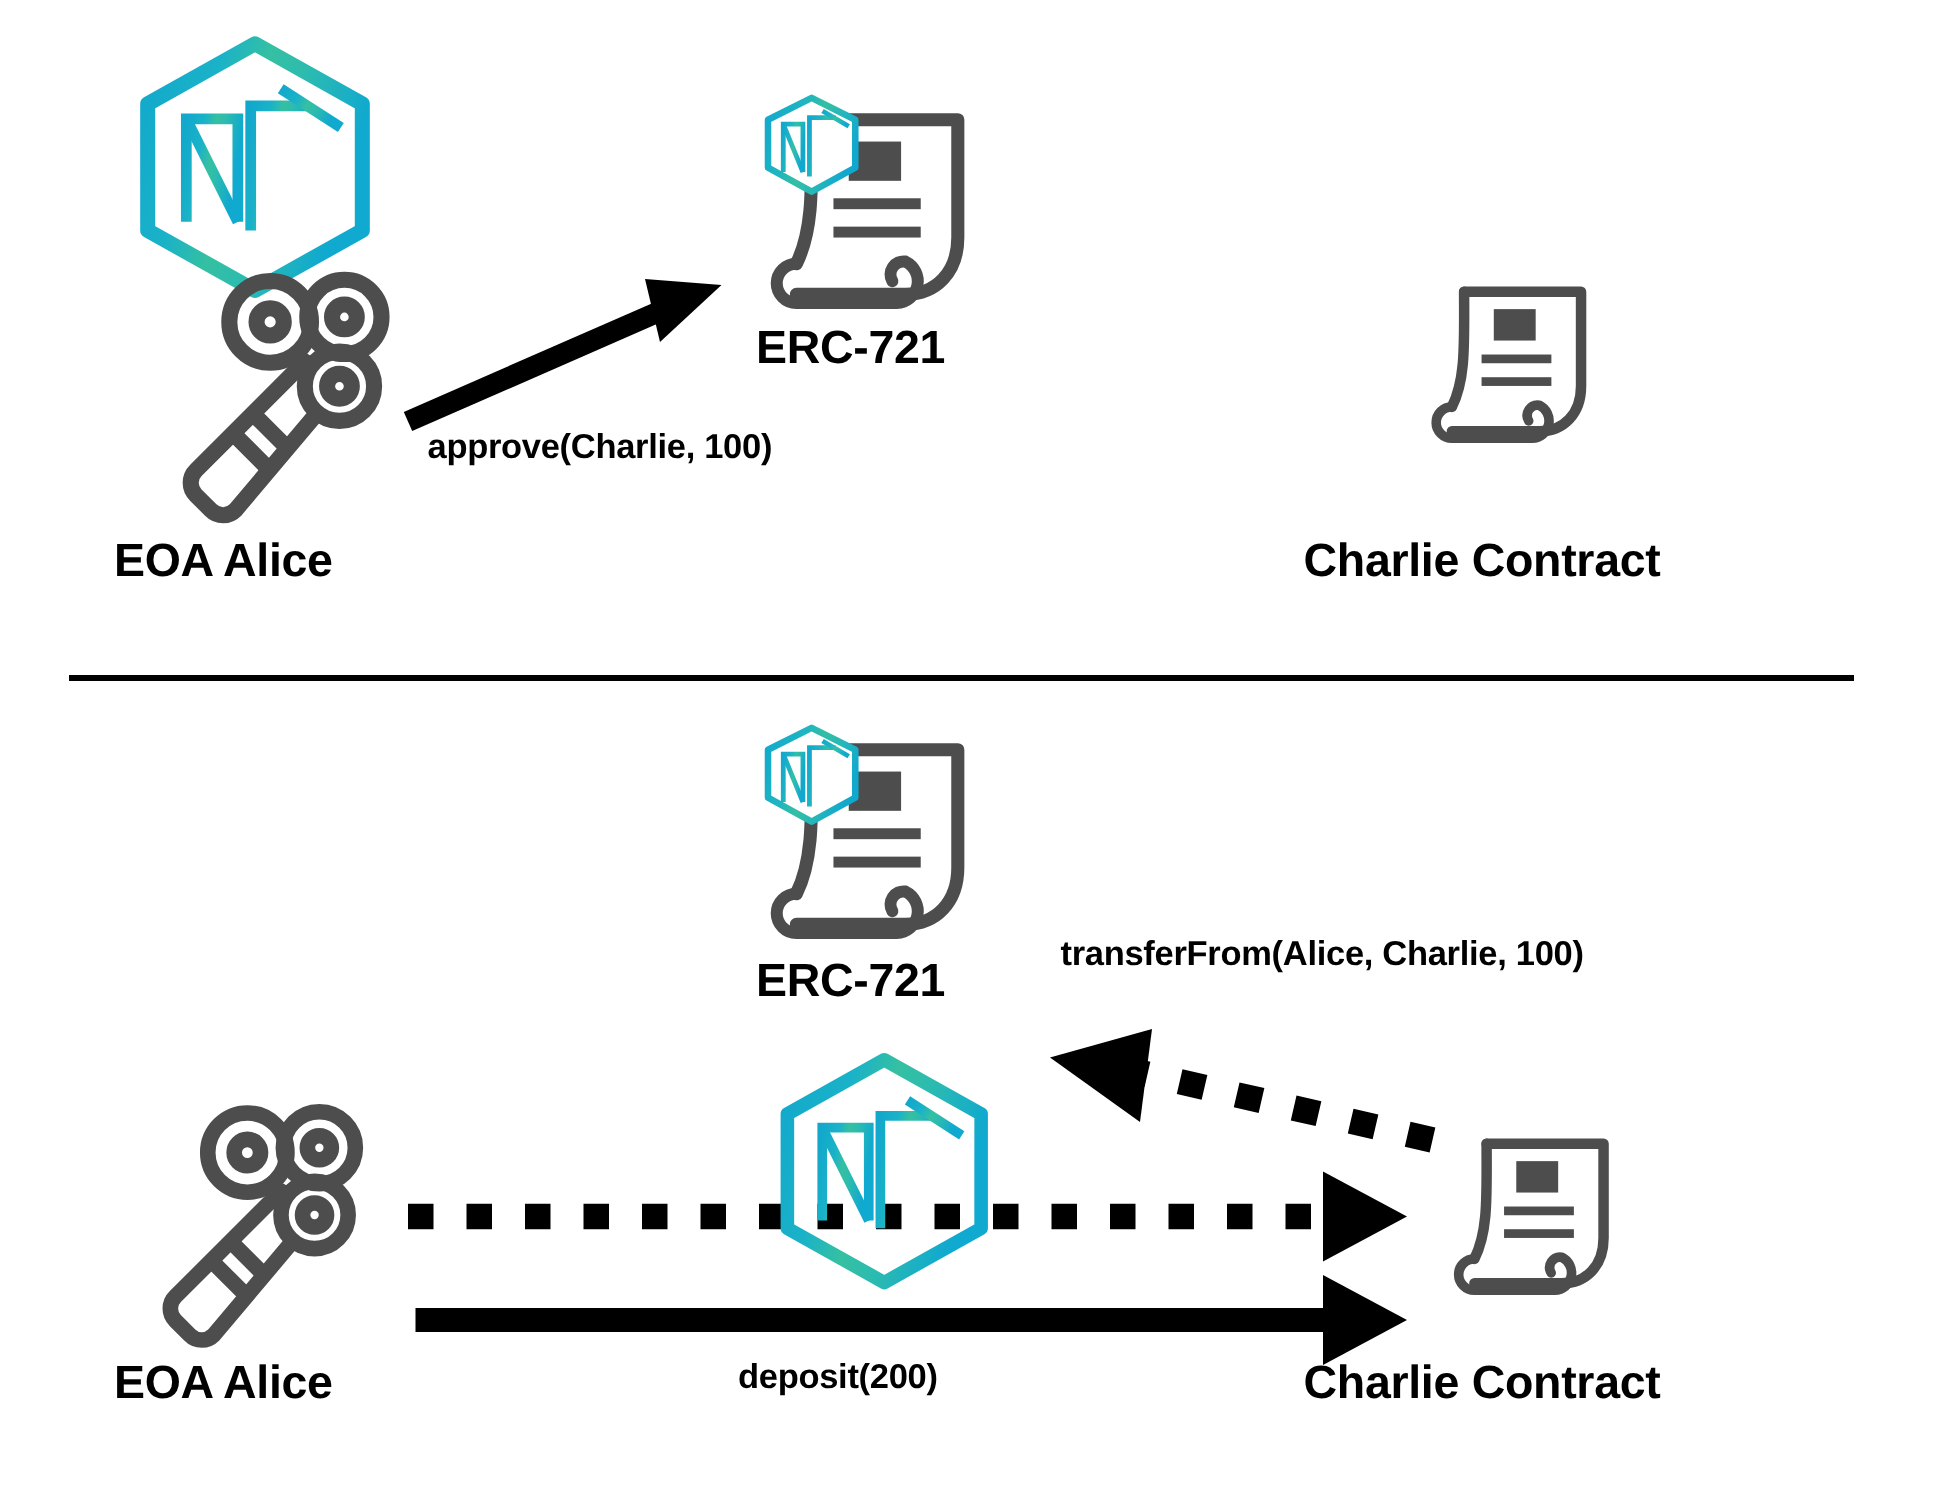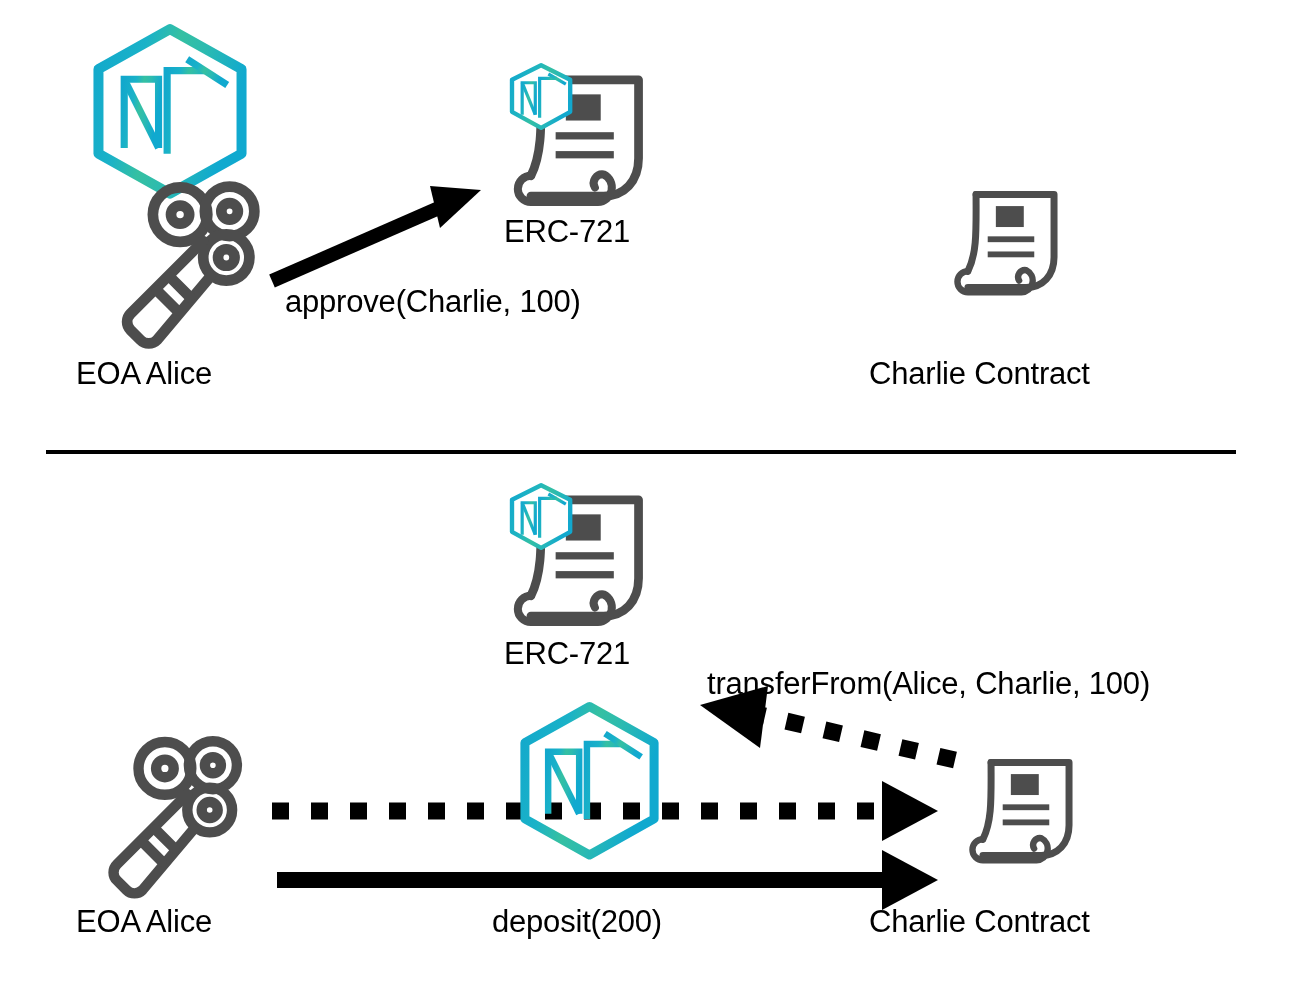--- a/index.html
+++ b/index.html
@@ -14,30 +14,30 @@
     position: relative;
     width: 1290px;
     height: 990px;
     background: #ffffff;
     overflow: hidden;
   }
   .label {
     position: absolute;
     color: #000000;
     font-family: "Liberation Sans", sans-serif;
-    font-weight: 400;
+    font-weight: 700;
     white-space: nowrap;
     line-height: 1;
   }
   .node-label {
     font-size: 31px;
     letter-spacing: -0.2px;
   }
   .edge-label {
-    font-size: 31px;
+    font-size: 23px;
     letter-spacing: -0.2px;
   }
   .icon-wrap {
     position: absolute;
   }
   .icon-wrap svg {
     display: block;
     width: 100%;
     height: 100%;
     overflow: visible;
@@ -187,21 +187,21 @@
         <path d="M30 38 L30 11 L42 11" fill="none" stroke="url(#nftgrad2)" stroke-width="2.2"></path>
         <path d="M30 24 L39 24" fill="none" stroke="url(#nftgrad2)" stroke-width="2.2"></path>
         <path d="M36 8 L48 15" fill="none" stroke="url(#nftgrad2)" stroke-width="2.2"></path>
         <path d="M43 12 L43 40" fill="none" stroke="url(#nftgrad2)" stroke-width="2.2"></path>
       </g>
     </svg>
   </div>
 
   <div class="label node-label" style="left:504px; top:638px;">ERC-721</div>
 
-  <div class="label edge-label" style="left:707px; top:668px;">transferFrom(Alice, Charlie, 100)</div>
+  <div class="label edge-label" style="left:707px; top:624px;">transferFrom(Alice, Charlie, 100)</div>
 
   <div class="icon-wrap" style="left:92px; top:730px; width:165px; height:160px;">
     <svg viewBox="0 0 100 100">
       <g fill="none" stroke="#4d4d4d" stroke-width="6.5" stroke-linecap="round" stroke-linejoin="round">
         <circle cx="44" cy="24" r="16.5"></circle>
         <circle cx="74" cy="22" r="15"></circle>
         <circle cx="72" cy="50" r="14"></circle>
         <circle cx="44" cy="24" r="5.5"></circle>
         <circle cx="74" cy="22" r="5"></circle>
         <circle cx="72" cy="50" r="5"></circle>

